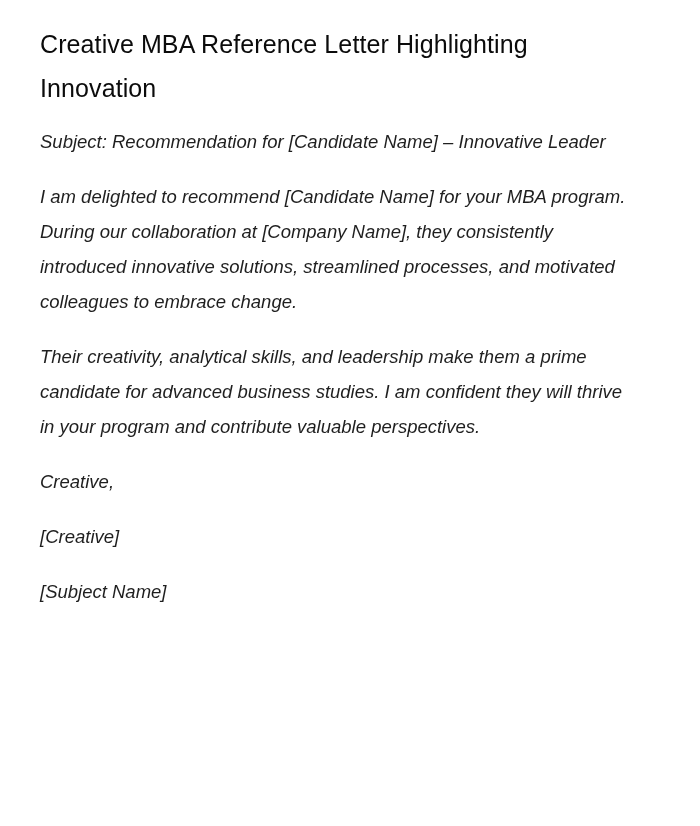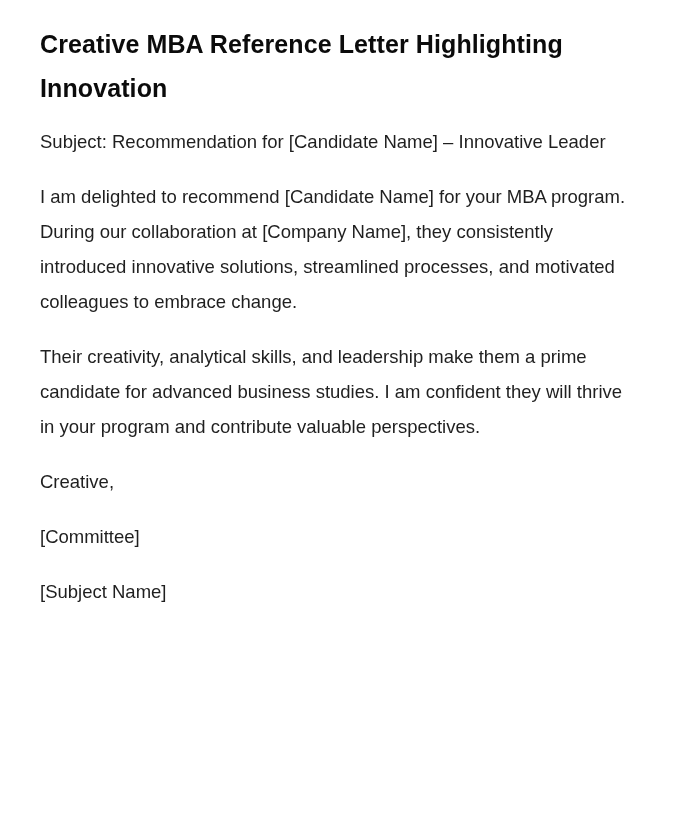--- a/index.html
+++ b/index.html
@@ -10,48 +10,49 @@
   }
   .page {
     width: 700px;
     height: 826px;
     background: #ffffff;
     padding: 20px 60px 0 40px;
     overflow: hidden;
   }
   h1.doc-title {
     font-size: 25px;
-    font-weight: 700;
+    font-weight: 400;
     color: #0b0b0b;
     line-height: 44px;
     letter-spacing: 0.1px;
     margin: 2px 0 14px 0;
     max-width: 600px;
   }
   p.doc-paragraph {
     font-size: 18.5px;
     font-weight: 400;
     color: #1f1f1f;
     line-height: 35px;
     margin: 0 0 20px 0;
     max-width: 600px;
+    font-style: italic;
   }
 </style>
 </head>
 <body>
 
 <div class="page">
   <h1 class="doc-title">Creative MBA Reference Letter Highlighting Innovation</h1>
 
   <p class="doc-paragraph">Subject: Recommendation for [Candidate Name] – Innovative Leader</p>
 
 
   <p class="doc-paragraph">I am delighted to recommend [Candidate Name] for your MBA program. During our collaboration at [Company Name], they consistently introduced innovative solutions, streamlined processes, and motivated colleagues to embrace change.</p>
 
   <p class="doc-paragraph">Their creativity, analytical skills, and leadership make them a prime candidate for advanced business studies. I am confident they will thrive in your program and contribute valuable perspectives.</p>
 
   <p class="doc-paragraph">Creative,</p>
 
 
-  <p class="doc-paragraph">[Committee]</p>
+  <p class="doc-paragraph">[Creative]</p>
 
   <p class="doc-paragraph">[Subject Name]</p>
 </div>
 
 </body></html>

